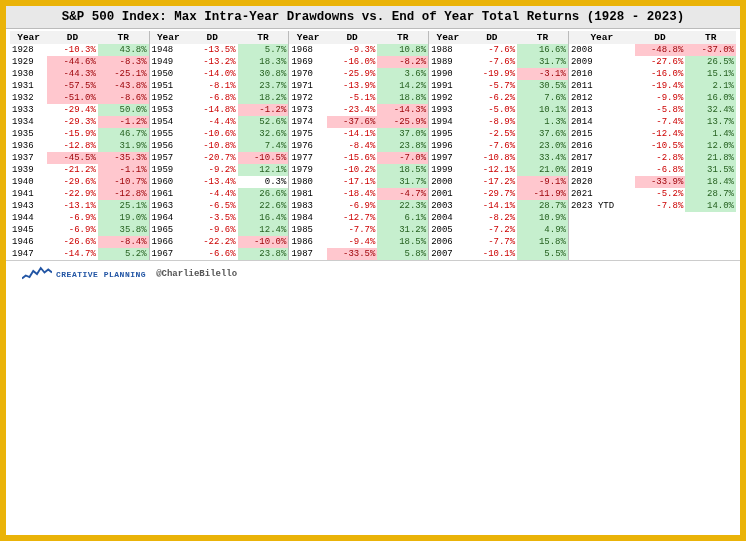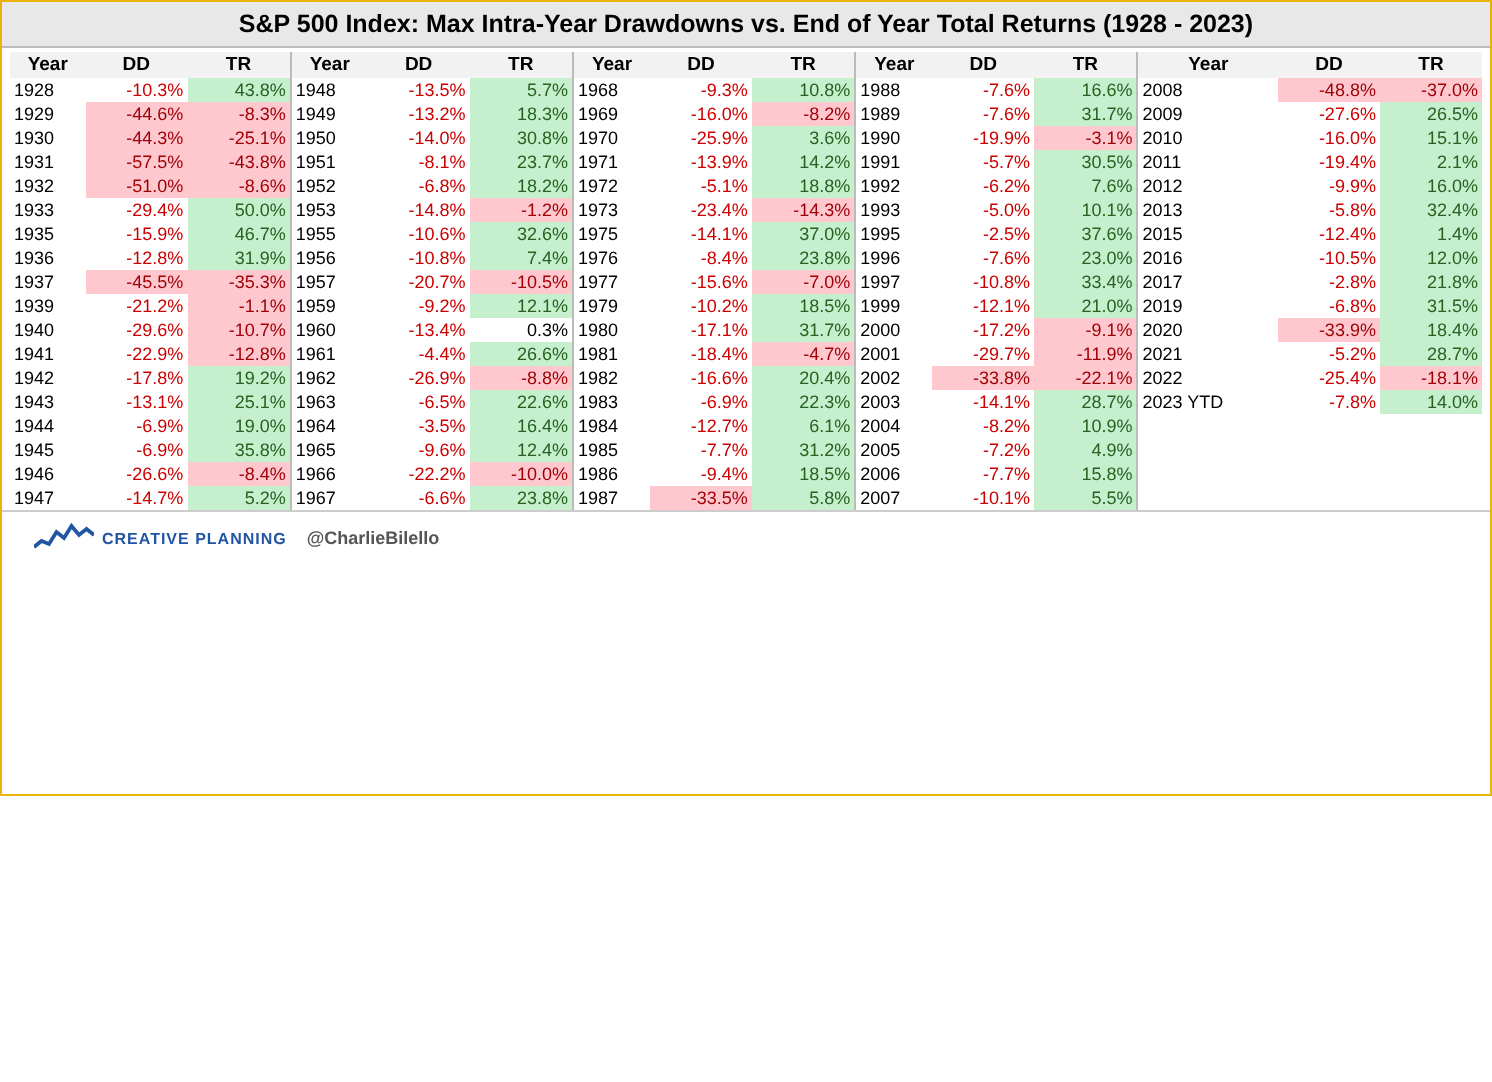--- a/index.html
+++ b/index.html
@@ -1,17 +1,17 @@
 <!DOCTYPE html>
 <html><head>
   <meta charset="utf-8">
   <style>
     * { box-sizing: border-box; margin: 0; padding: 0; }
     body { font-family: Arial, sans-serif; background: #fff; }
-    .container { width: 746px; height: 398px; border: 1px solid #eab308; overflow: hidden; }
+    .container { width: 746px; height: 541px; border: 6px solid #eab308; overflow: hidden; font-family: Liberation Mono, monospace; }
     .title {
       background: #e8e8e8;
       text-align: center;
       font-weight: bold;
       font-size: 12.5px;
       padding: 4px 6px;
       border-bottom: 1px solid #bbb;
     }
     table {
       border-collapse: collapse;
@@ -180,20 +180,37 @@
             <td class="dd-neg">-23.4%</td>
             <td class="tr-neg">-14.3%</td>
             <td class="year-col" style="border-left: 1px solid rgb(187, 187, 187);">1993</td>
             <td class="dd-neg">-5.0%</td>
             <td class="tr-pos">10.1%</td>
             <td class="year-col" style="border-left: 1px solid rgb(187, 187, 187);">2013</td>
             <td class="dd-neg">-5.8%</td>
             <td class="tr-pos">32.4%</td>
           </tr>
           <tr>
+            <td class="year-col">1934</td>
+            <td class="dd-neg">-29.3%</td>
+            <td class="tr-neg">-1.2%</td>
+            <td class="year-col" style="border-left: 1px solid rgb(187, 187, 187);">1954</td>
+            <td class="dd-neg">-4.4%</td>
+            <td class="tr-pos">52.6%</td>
+            <td class="year-col" style="border-left: 1px solid rgb(187, 187, 187);">1974</td>
+            <td class="dd-neg" style="background-color: rgb(255, 199, 206); color: rgb(156, 0, 6);">-37.6%</td>
+            <td class="tr-neg">-25.9%</td>
+            <td class="year-col" style="border-left: 1px solid rgb(187, 187, 187);">1994</td>
+            <td class="dd-neg">-8.9%</td>
+            <td class="tr-pos">1.3%</td>
+            <td class="year-col" style="border-left: 1px solid rgb(187, 187, 187);">2014</td>
+            <td class="dd-neg">-7.4%</td>
+            <td class="tr-pos">13.7%</td>
+          </tr>
+          <tr>
             <td class="year-col">1935</td>
             <td class="dd-neg">-15.9%</td>
             <td class="tr-pos">46.7%</td>
             <td class="year-col" style="border-left: 1px solid rgb(187, 187, 187);">1955</td>
             <td class="dd-neg">-10.6%</td>
             <td class="tr-pos">32.6%</td>
             <td class="year-col" style="border-left: 1px solid rgb(187, 187, 187);">1975</td>
             <td class="dd-neg">-14.1%</td>
             <td class="tr-pos">37.0%</td>
             <td class="year-col" style="border-left: 1px solid rgb(187, 187, 187);">1995</td>
@@ -282,37 +299,20 @@
             <td class="dd-neg">-18.4%</td>
             <td class="tr-neg">-4.7%</td>
             <td class="year-col" style="border-left: 1px solid rgb(187, 187, 187);">2001</td>
             <td class="dd-neg">-29.7%</td>
             <td class="tr-neg">-11.9%</td>
             <td class="year-col" style="border-left: 1px solid rgb(187, 187, 187);">2021</td>
             <td class="dd-neg">-5.2%</td>
             <td class="tr-pos">28.7%</td>
           </tr>
           <tr>
-            <td class="year-col">1942</td>
-            <td class="dd-neg">-17.8%</td>
-            <td class="tr-pos">19.2%</td>
-            <td class="year-col" style="border-left: 1px solid rgb(187, 187, 187);">1962</td>
-            <td class="dd-neg">-26.9%</td>
-            <td class="tr-neg">-8.8%</td>
-            <td class="year-col" style="border-left: 1px solid rgb(187, 187, 187);">1982</td>
-            <td class="dd-neg">-16.6%</td>
-            <td class="tr-pos">20.4%</td>
-            <td class="year-col" style="border-left: 1px solid rgb(187, 187, 187);">2002</td>
-            <td class="dd-neg" style="background-color: rgb(255, 199, 206); color: rgb(156, 0, 6);">-33.8%</td>
-            <td class="tr-neg">-22.1%</td>
-            <td class="year-col" style="border-left: 1px solid rgb(187, 187, 187);">2022</td>
-            <td class="dd-neg">-25.4%</td>
-            <td class="tr-neg">-18.1%</td>
-          </tr>
-          <tr>
             <td class="year-col">1943</td>
             <td class="dd-neg">-13.1%</td>
             <td class="tr-pos">25.1%</td>
             <td class="year-col" style="border-left: 1px solid rgb(187, 187, 187);">1963</td>
             <td class="dd-neg">-6.5%</td>
             <td class="tr-pos">22.6%</td>
             <td class="year-col" style="border-left: 1px solid rgb(187, 187, 187);">1983</td>
             <td class="dd-neg">-6.9%</td>
             <td class="tr-pos">22.3%</td>
             <td class="year-col" style="border-left: 1px solid rgb(187, 187, 187);">2003</td>

